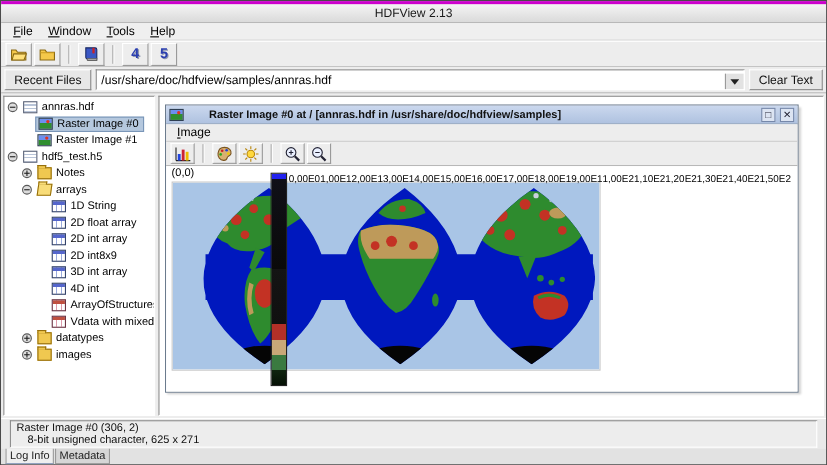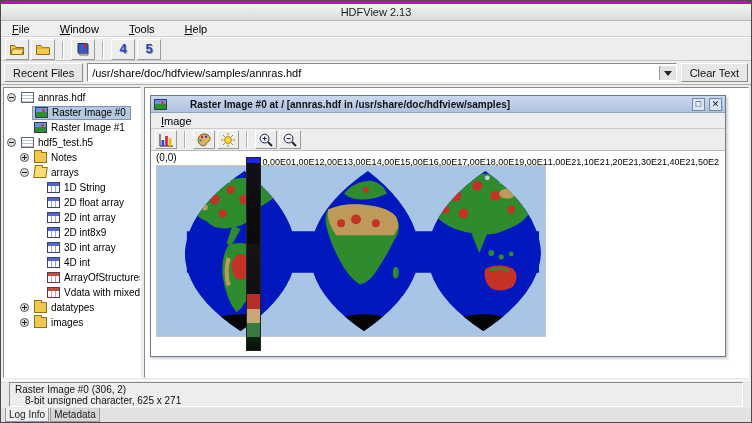--- a/index.html
+++ b/index.html
@@ -4,32 +4,32 @@
 <style>
   * { margin:0; padding:0; box-sizing:border-box; }
   html,body { width:752px; height:423px; }
   body { font-family:"Liberation Sans", sans-serif; font-size:11px; background:#777; }
   .window { width:752px; height:423px; background:#EDEDED; border:1px solid #4A4A4A;
             display:flex; flex-direction:column; overflow:hidden; position:relative; }
   .top-accent { height:3px; background:var(--top-accent,#CC00CC); }
   .titlebar { height:17px; background:linear-gradient(#F4F4F4,#DADADA); border-bottom:1px solid #B8B8B8;
               display:flex; align-items:center; justify-content:center; color:#1A1A1A; }
   .menubar { height:16px; display:flex; align-items:center; padding:0 4px; background:#EFEFEF;
-             border-bottom:1px solid #D2D2D2;gap:16px; }
+             border-bottom:1px solid #D2D2D2; }
   .menu-item { padding:1px 7px; cursor:default; }
   .toolbar { height:24px; display:flex; align-items:center; padding:0 4px; gap:2px;
              border-top:1px solid #FFF; border-bottom:1px solid #C4C4C4; background:#EDEDED; }
   .tbtn { width:24px; height:21px; display:flex; align-items:center; justify-content:center;
           background:#EDEDED; border:1px solid; border-color:#FFF #9A9A9A #9A9A9A #FFF; }
   .tsep { width:2px; height:17px; border-left:1px solid #AFAFAF; border-right:1px solid #FFF; margin:0 5px; }
   .recentbar { height:24px; display:flex; align-items:center; gap:4px; padding:2px 3px;
                background:#EDEDED; border-bottom:1px solid #ADADAD; }
   .btn { font-size:11px; height:19px; padding:1px 8px; background:#E7E7E7; color:#111;
          border:1px solid; border-color:#FFF #8A8A8A #8A8A8A #FFF; white-space:nowrap; }
-  .combo { flex:1; height:19px; background:#FFF; display:flex; align-items:center;
+  .combo { flex:1; height:19px; background:#FFF; display:flex; align-items:flex-end;
            border:1px solid; border-color:#8A8A8A #FFF #FFF #8A8A8A; }
   .combo-text { flex:1; padding:2px 4px; white-space:nowrap; overflow:hidden; color:#000; }
   .combo-arrow { width:17px; background:#E2E2E2; border-left:1px solid #9A9A9A;
                  display:flex; align-items:center; justify-content:center; }
   .combo-arrow::after { content:""; border:4px solid transparent; border-top:5px solid #222; margin-top:5px; }
   .main { flex:1; display:flex; gap:3px; padding:2px; background:#EDEDED; overflow:hidden; }
   .treepanel { width:138px; background:#FFF; overflow:hidden; padding:2px 0;
                border:1px solid; border-color:#8A8A8A #FFF #FFF #8A8A8A; }
   .tree-row { display:flex; align-items:center; height:15px; font-size:10px; white-space:nowrap; }
   .knob { width:9px; height:9px; flex:none; border-radius:50%; border:1px solid #5A5A5A;

